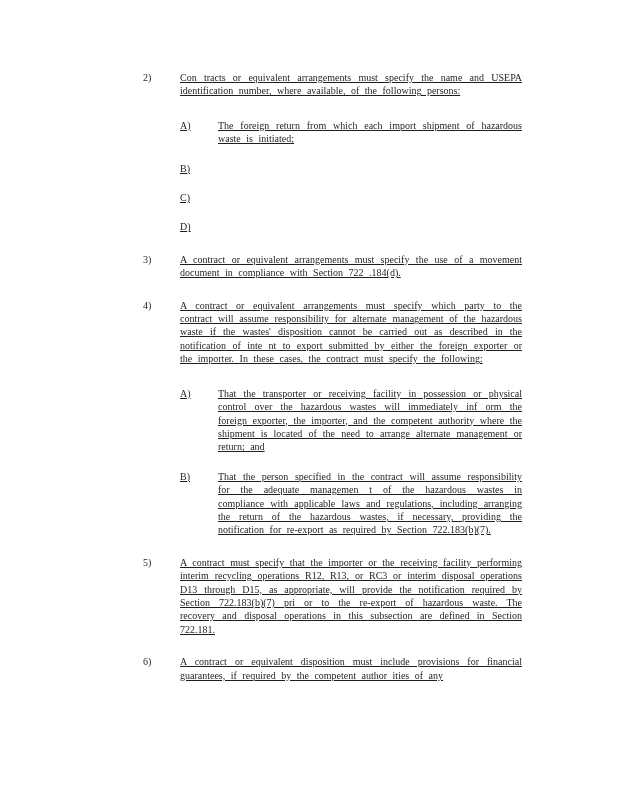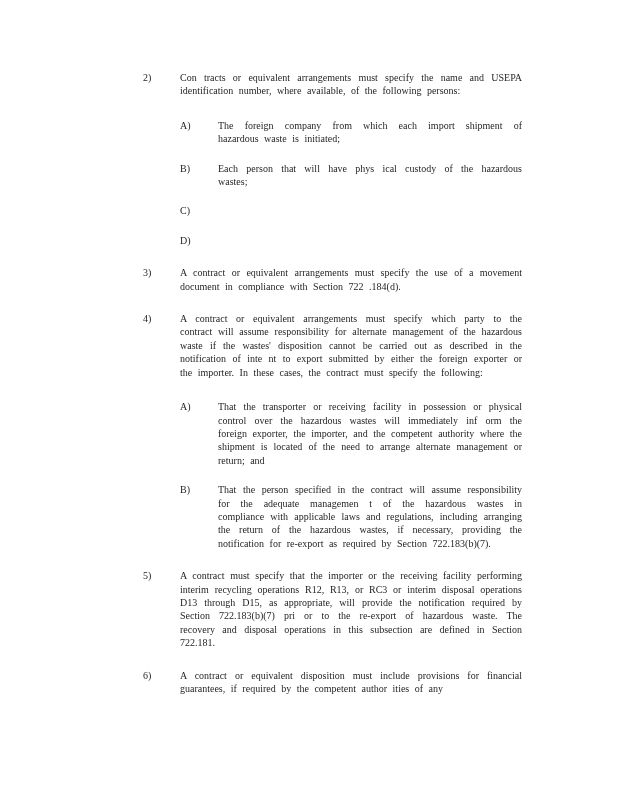--- a/index.html
+++ b/index.html
@@ -24,20 +24,21 @@
     display: flex;
     margin-bottom: 19px;
   }
   .num {
     width: 37px;
     flex-shrink: 0;
   }
   .body {
     flex: 1;
     min-width: 0;
+    text-decoration: underline;
   }
   .txt {
     margin: 0;
     text-align: justify;
     word-spacing: 3px;
   }
   .sublist {
     margin-top: 21px;
   }
   .subitem {
@@ -61,28 +62,25 @@
 <div class="sheet">
 
   <div class="item">
     <span class="num">2)</span>
     <div class="body">
       <p class="txt">Con tracts or equivalent arrangements must specify the name and USEPA identification number, where available, of the following persons:</p>
       <div class="sublist">
         <div class="subitem">
           <span class="letter">A)</span>
           <div class="subbody">
-            <p class="txt">The foreign company from which each import shipment of hazardous waste is initiated;</p>
+            <p class="txt">The foreign return from which each import shipment of hazardous waste is initiated;</p>
           </div>
         </div>
         <div class="subitem">
           <span class="letter">B)</span>
-          <div class="subbody">
-            <p class="txt">Each person that will have phys ical custody of the hazardous wastes;</p>
-          </div>
         </div>
         <div class="subitem">
           <span class="letter">C)</span>
         </div>
         <div class="subitem">
           <span class="letter">D)</span>
         </div>
       </div>
     </div>
   </div>

